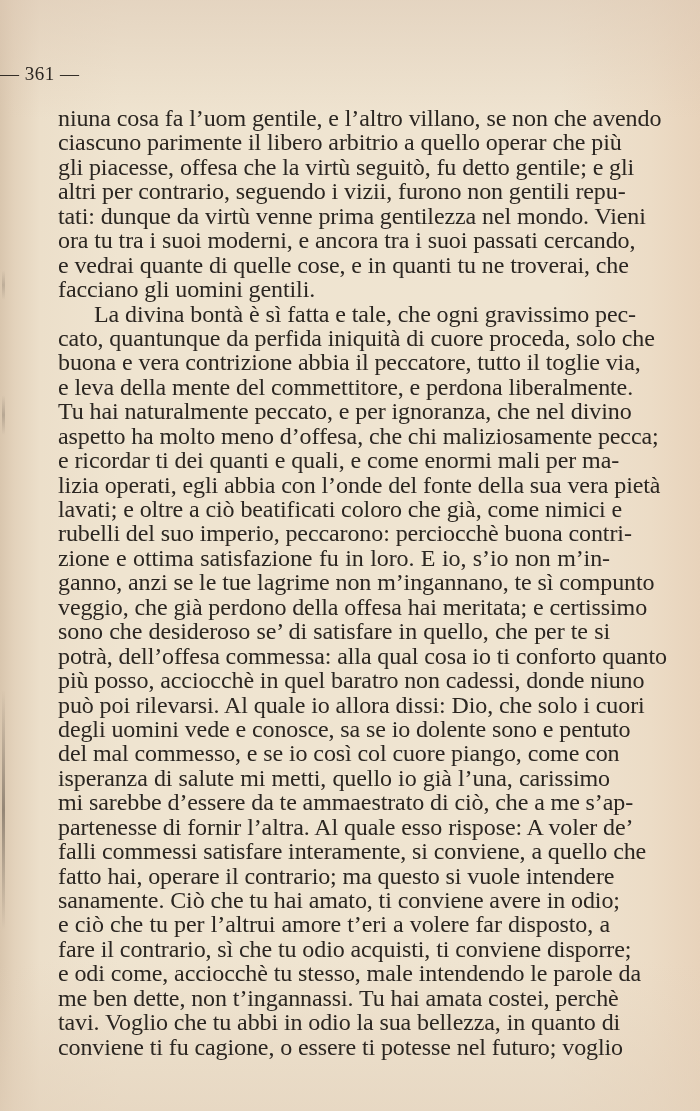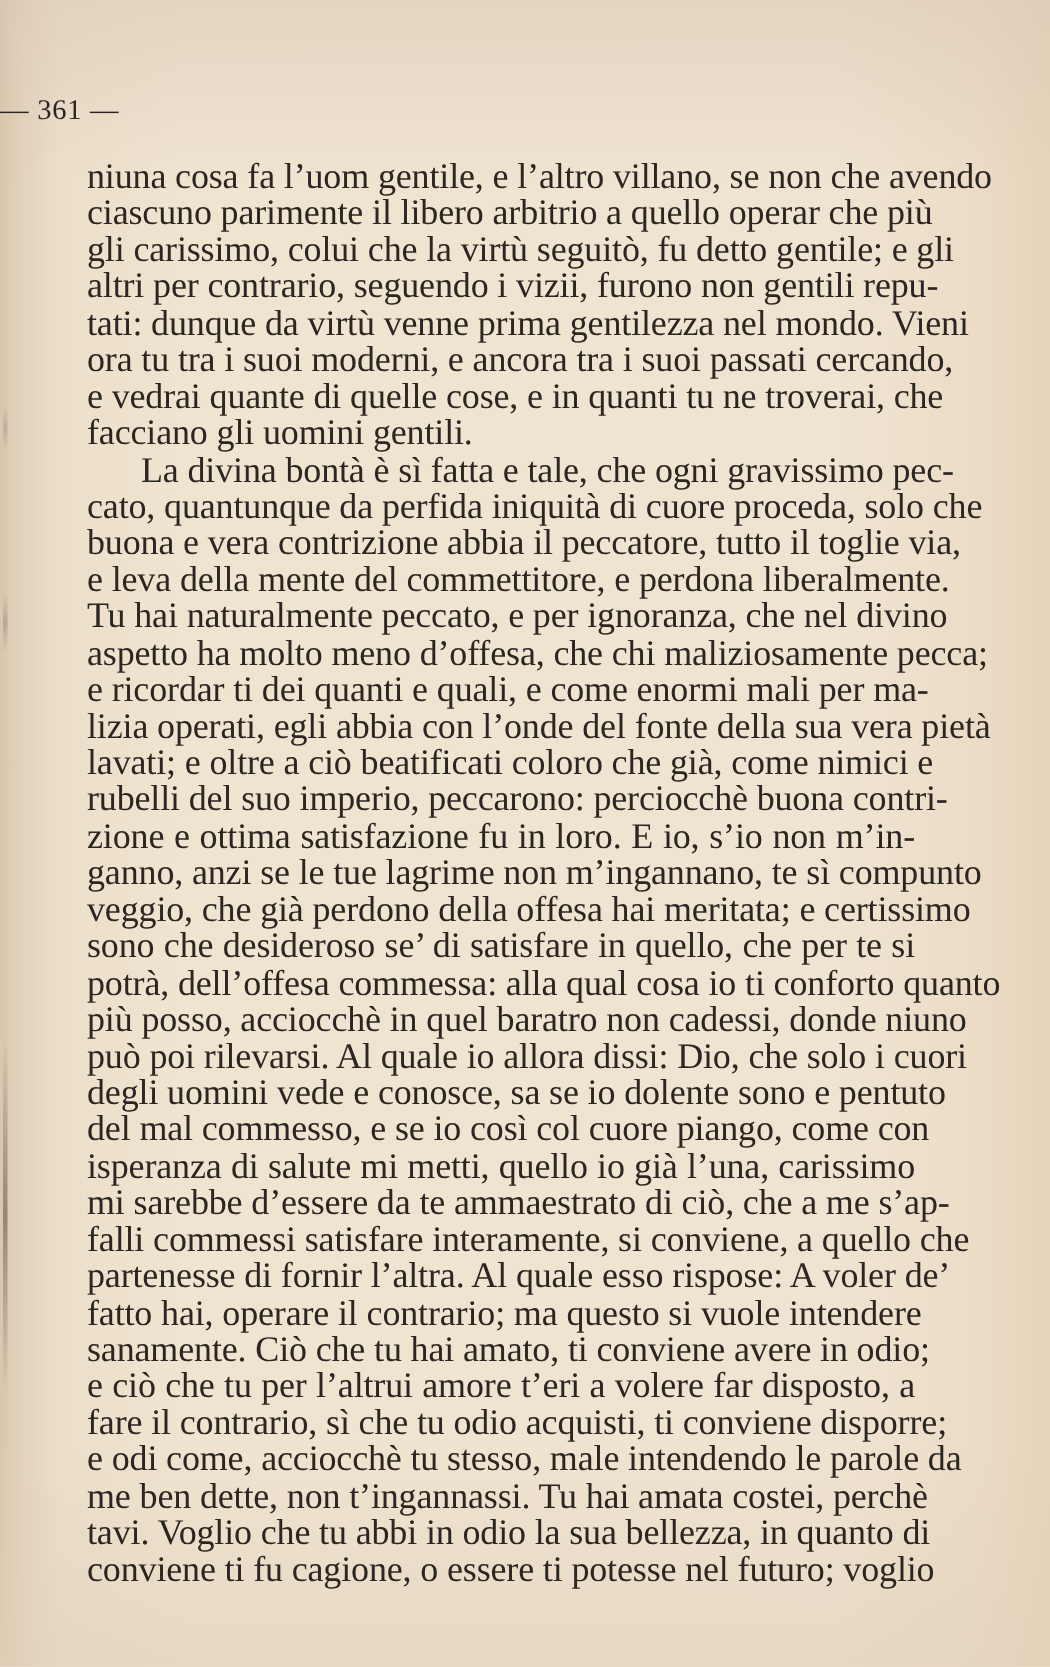--- a/index.html
+++ b/index.html
@@ -98,21 +98,21 @@
   <div class="gutter-line b"></div>
   <div class="gutter-line c"></div>
 
   <div class="page-number">— 361 —</div>
 
   <div class="text-block">
 
     <div>
       <span class="line">niuna cosa fa l’uom gentile, e l’altro villano, se non che avendo</span>
       <span class="line">ciascuno parimente il libero arbitrio a quello operar che più</span>
-      <span class="line">gli carissimo, colui che la virtù seguitò, fu detto gentile; e gli</span>
+      <span class="line">gli piacesse, offesa che la virtù seguitò, fu detto gentile; e gli</span>
       <span class="line">altri per contrario, seguendo i vizii, furono non gentili repu-</span>
       <span class="line">tati: dunque da virtù venne prima gentilezza nel mondo. Vieni</span>
       <span class="line">ora tu tra i suoi moderni, e ancora tra i suoi passati cercando,</span>
       <span class="line">e vedrai quante di quelle cose, e in quanti tu ne troverai, che</span>
       <span class="line last">facciano gli uomini gentili.</span>
     </div>
 
     <div>
       <span class="line indent">La divina bontà è sì fatta e tale, che ogni gravissimo pec-</span>
       <span class="line">cato, quantunque da perfida iniquità di cuore proceda, solo che</span>
@@ -128,22 +128,22 @@
       <span class="line">ganno, anzi se le tue lagrime non m’ingannano, te sì compunto</span>
       <span class="line">veggio, che già perdono della offesa hai meritata; e certissimo</span>
       <span class="line">sono che desideroso se’ di satisfare in quello, che per te si</span>
       <span class="line">potrà, dell’offesa commessa: alla qual cosa io ti conforto quanto</span>
       <span class="line">più posso, acciocchè in quel baratro non cadessi, donde niuno</span>
       <span class="line">può poi rilevarsi. Al quale io allora dissi: Dio, che solo i cuori</span>
       <span class="line">degli uomini vede e conosce, sa se io dolente sono e pentuto</span>
       <span class="line">del mal commesso, e se io così col cuore piango, come con</span>
       <span class="line">isperanza di salute mi metti, quello io già l’una, carissimo</span>
       <span class="line">mi sarebbe d’essere da te ammaestrato di ciò, che a me s’ap-</span>
+      <span class="line">partenesse di fornir l’altra. Al quale esso rispose: A voler de’</span>
       <span class="line">falli commessi satisfare interamente, si conviene, a quello che</span>
-      <span class="line">partenesse di fornir l’altra. Al quale esso rispose: A voler de’</span>
       <span class="line">fatto hai, operare il contrario; ma questo si vuole intendere</span>
       <span class="line">sanamente. Ciò che tu hai amato, ti conviene avere in odio;</span>
       <span class="line">e ciò che tu per l’altrui amore t’eri a volere far disposto, a</span>
       <span class="line">fare il contrario, sì che tu odio acquisti, ti conviene disporre;</span>
       <span class="line">e odi come, acciocchè tu stesso, male intendendo le parole da</span>
       <span class="line">me ben dette, non t’ingannassi. Tu hai amata costei, perchè</span>
       <span class="line">tavi. Voglio che tu abbi in odio la sua bellezza, in quanto di</span>
       <span class="line">conviene ti fu cagione, o essere ti potesse nel futuro; voglio</span>
     </div>
   </div>

